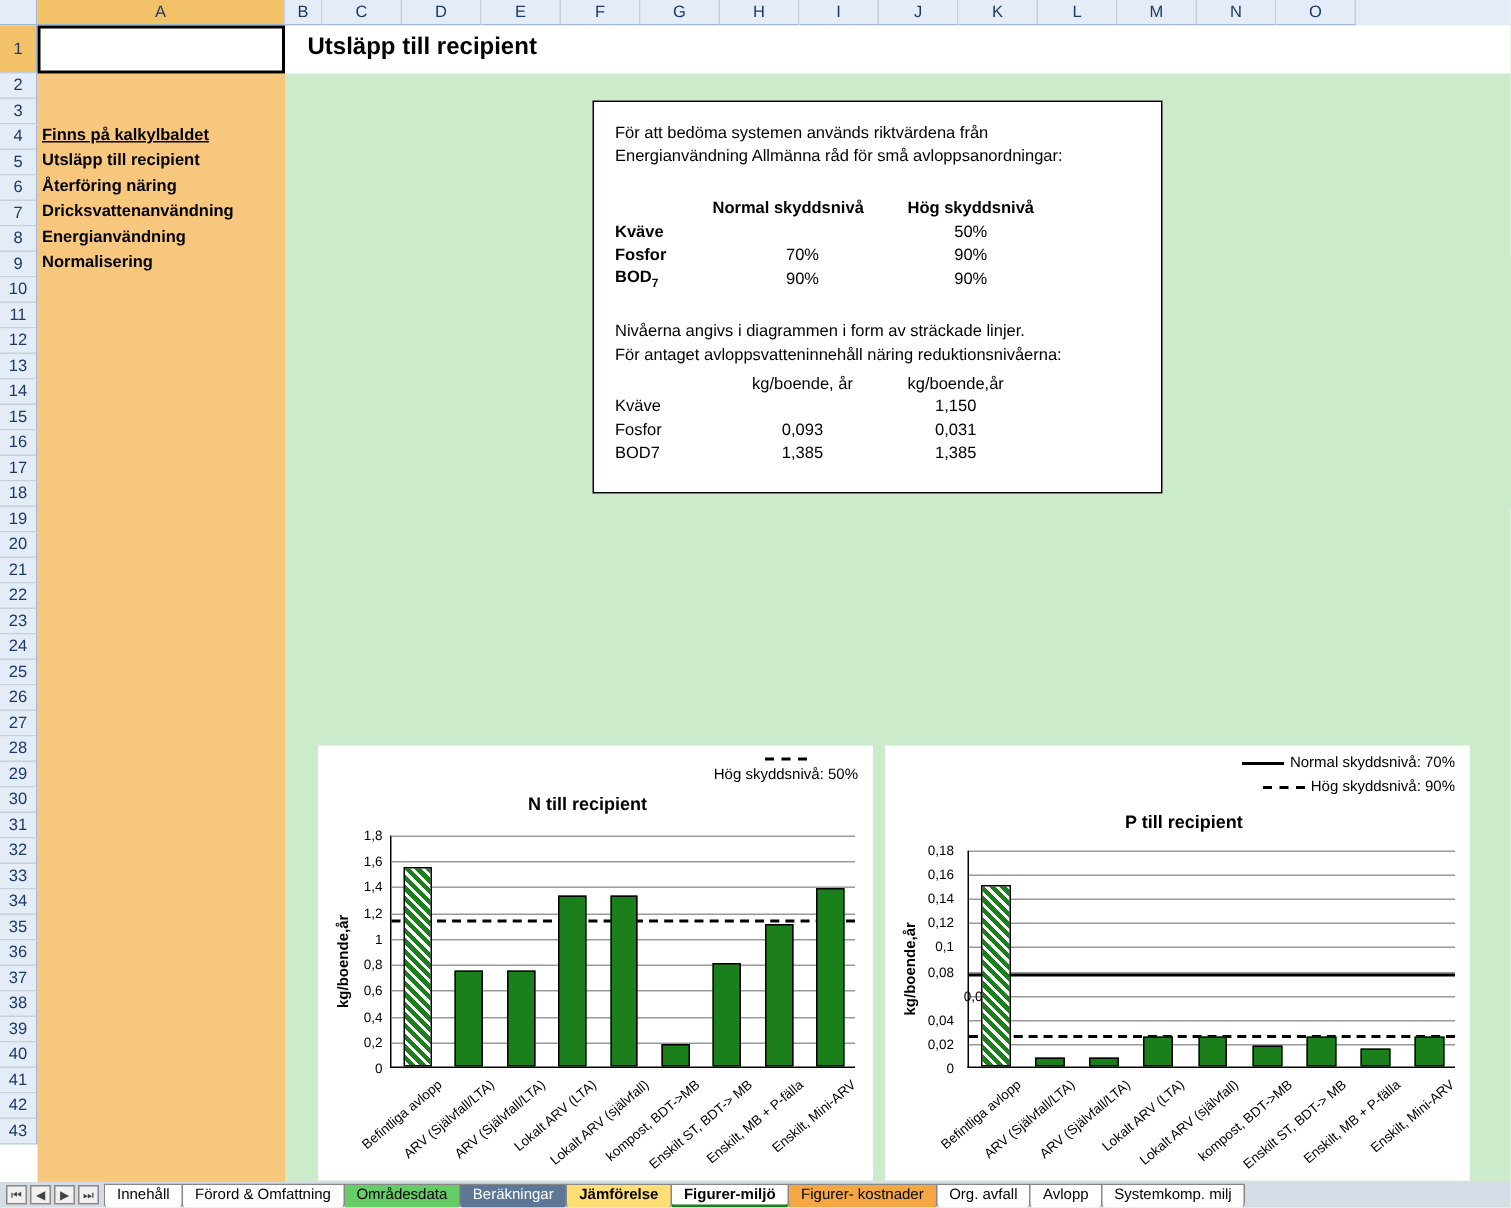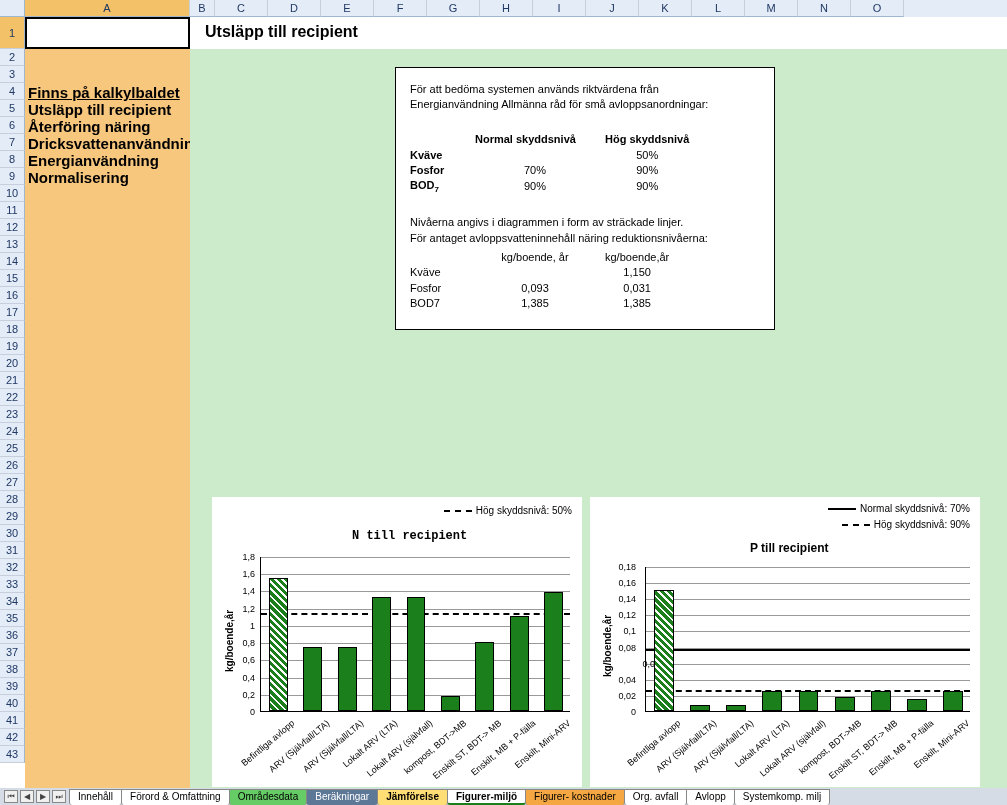--- a/index.html
+++ b/index.html
@@ -8,21 +8,21 @@
   .col-headers { position: absolute; top: 0; left: 25px; right: 0; height: 17px; display: flex; background: #e4ecf7; }
   .col-h { border-right: 1px solid #c6cfdb; border-bottom: 1px solid #9eb6ce; display: flex; align-items: center; justify-content: center; color: #1f3864; font-size: 11px; background: #e4ecf7; }
   .col-h.sel { background: #f3c167; }
   .row-headers { position: absolute; top: 17px; left: 0; width: 25px; background: #e4ecf7; }
   .row-h { height: 17px; border-bottom: 1px solid #c6cfdb; border-right: 1px solid #9eb6ce; display: flex; align-items: center; justify-content: center; color: #1f3864; font-size: 11px; background: #e4ecf7; }
   .row-h.sel { background: #f3c167; }
   .row-h.first { height: 32px; }
   .grid { position: absolute; top: 17px; left: 25px; right: 0; bottom: 17px; }
   .colA { position: absolute; top: 0; left: 0; width: 165px; bottom: 0; background: #f8c77e; }
   .cellA1 { height: 32px; border: 2px solid #000; background: #fff; }
-  .rowline { height: 17px; padding: 1px 3px; font-size: 15px; }
+  .rowline { height: 17px; padding: 1px 3px; font-size: 11px; }
   .rowline.bold { font-weight: bold; }
   .rowline.un { text-decoration: underline; font-weight: bold; }
   .content { position: absolute; top: 0; left: 165px; right: 0; bottom: 0; background: #ccebcb; }
   .title-bar { background: #fff; height: 32px; padding: 6px 15px; font-size: 16px; font-weight: bold; }
   .info-box { position: absolute; top: 50px; left: 205px; width: 380px; background: #fff; padding: 14px; border: 1.5px solid #000; font-size: 11px; line-height: 1.4; }
   .info-box table { border-collapse: collapse; margin: 4px 0; }
   .info-box td { padding: 0 10px 0 0; }
   .info-box .hdr { font-weight: bold; }
   .chart-box { position: absolute; background: #fff; }
   .chart1 { top: 480px; left: 22px; width: 370px; height: 290px; }
@@ -187,25 +187,25 @@
         <tr>
               <td>BOD7</td>
               <td style="text-align:center">1,385</td>
               <td style="text-align:center">1,385</td>
             </tr>
       </tbody>
         </table>
     </div>
 
     <div class="chart-box chart1">
-      <div class="legend-line" style="top:8px; right:10px;">
+      <div class="legend-line" style="top:8px; right:10px;flex-direction:column;">
         <div class="dash"></div>
         <span>Hög skyddsnivå: 50%</span>
       </div>
-      <div class="chart-title" style="top:32px; left:140px;font-family:Liberation Mono, monospace;">N till recipient</div>
+      <div class="chart-title" style="top:32px; left:140px;">N till recipient</div>
       <div class="yaxis-lbl" style="top:175px; left:12px;">kg/boende,år</div>
       <div class="plot" id="plot0" style="top:60px; left:48px; width:310px; height:155px;">
           <div class="tick-lbl" style="top: 150px; left: -30px; width: 24px;">0</div>
           <div class="gridline" style="top: 137.778px;"></div>
           <div class="tick-lbl" style="top: 132.778px; left: -30px; width: 24px;">0,2</div>
           <div class="gridline" style="top: 120.556px;"></div>
           <div class="tick-lbl" style="top: 115.556px; left: -30px; width: 24px;">0,4</div>
           <div class="gridline" style="top: 103.333px;"></div>
           <div class="tick-lbl" style="top: 98.3333px; left: -30px; width: 24px;">0,6</div>
           <div class="gridline" style="top: 86.1111px;"></div>

